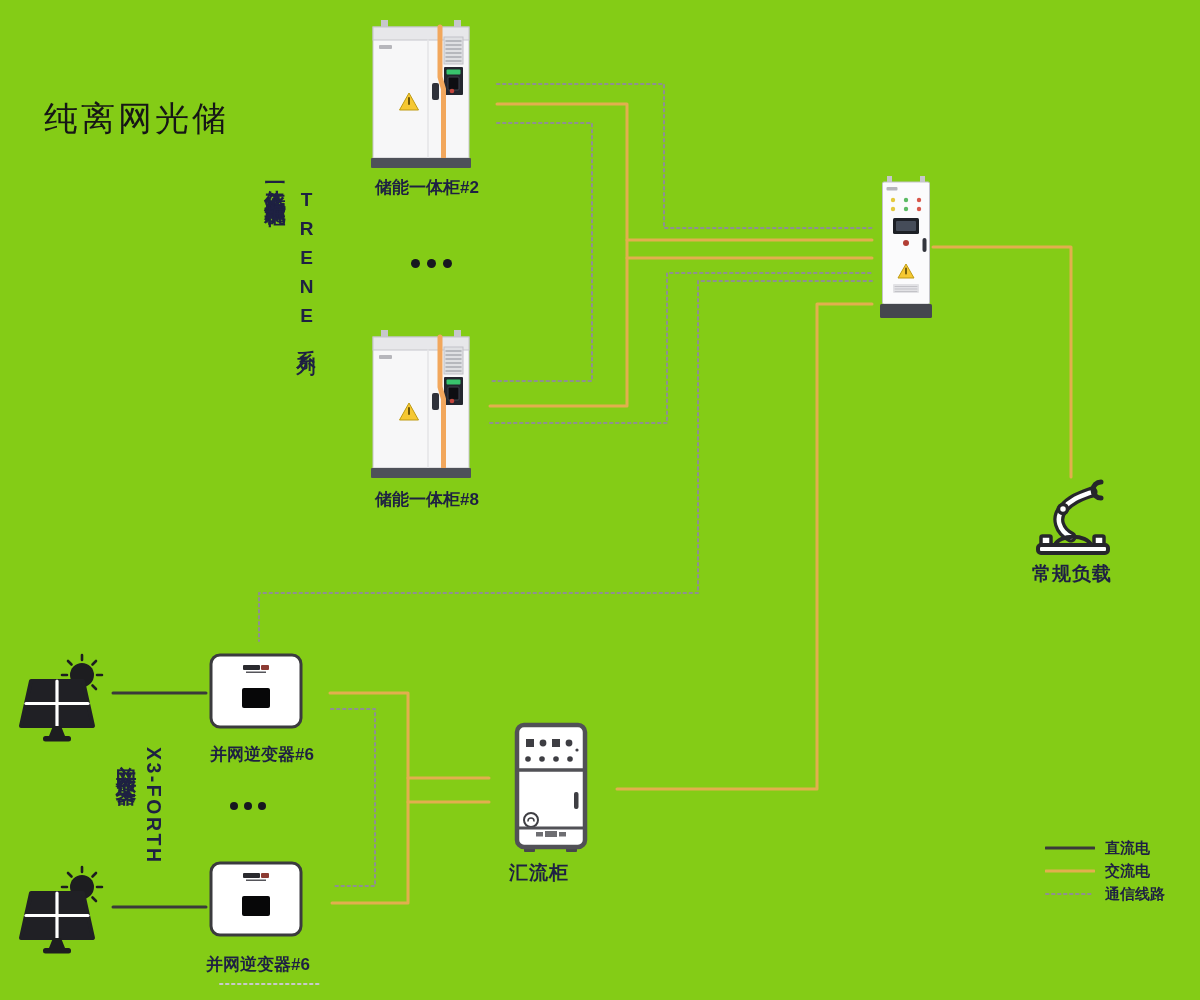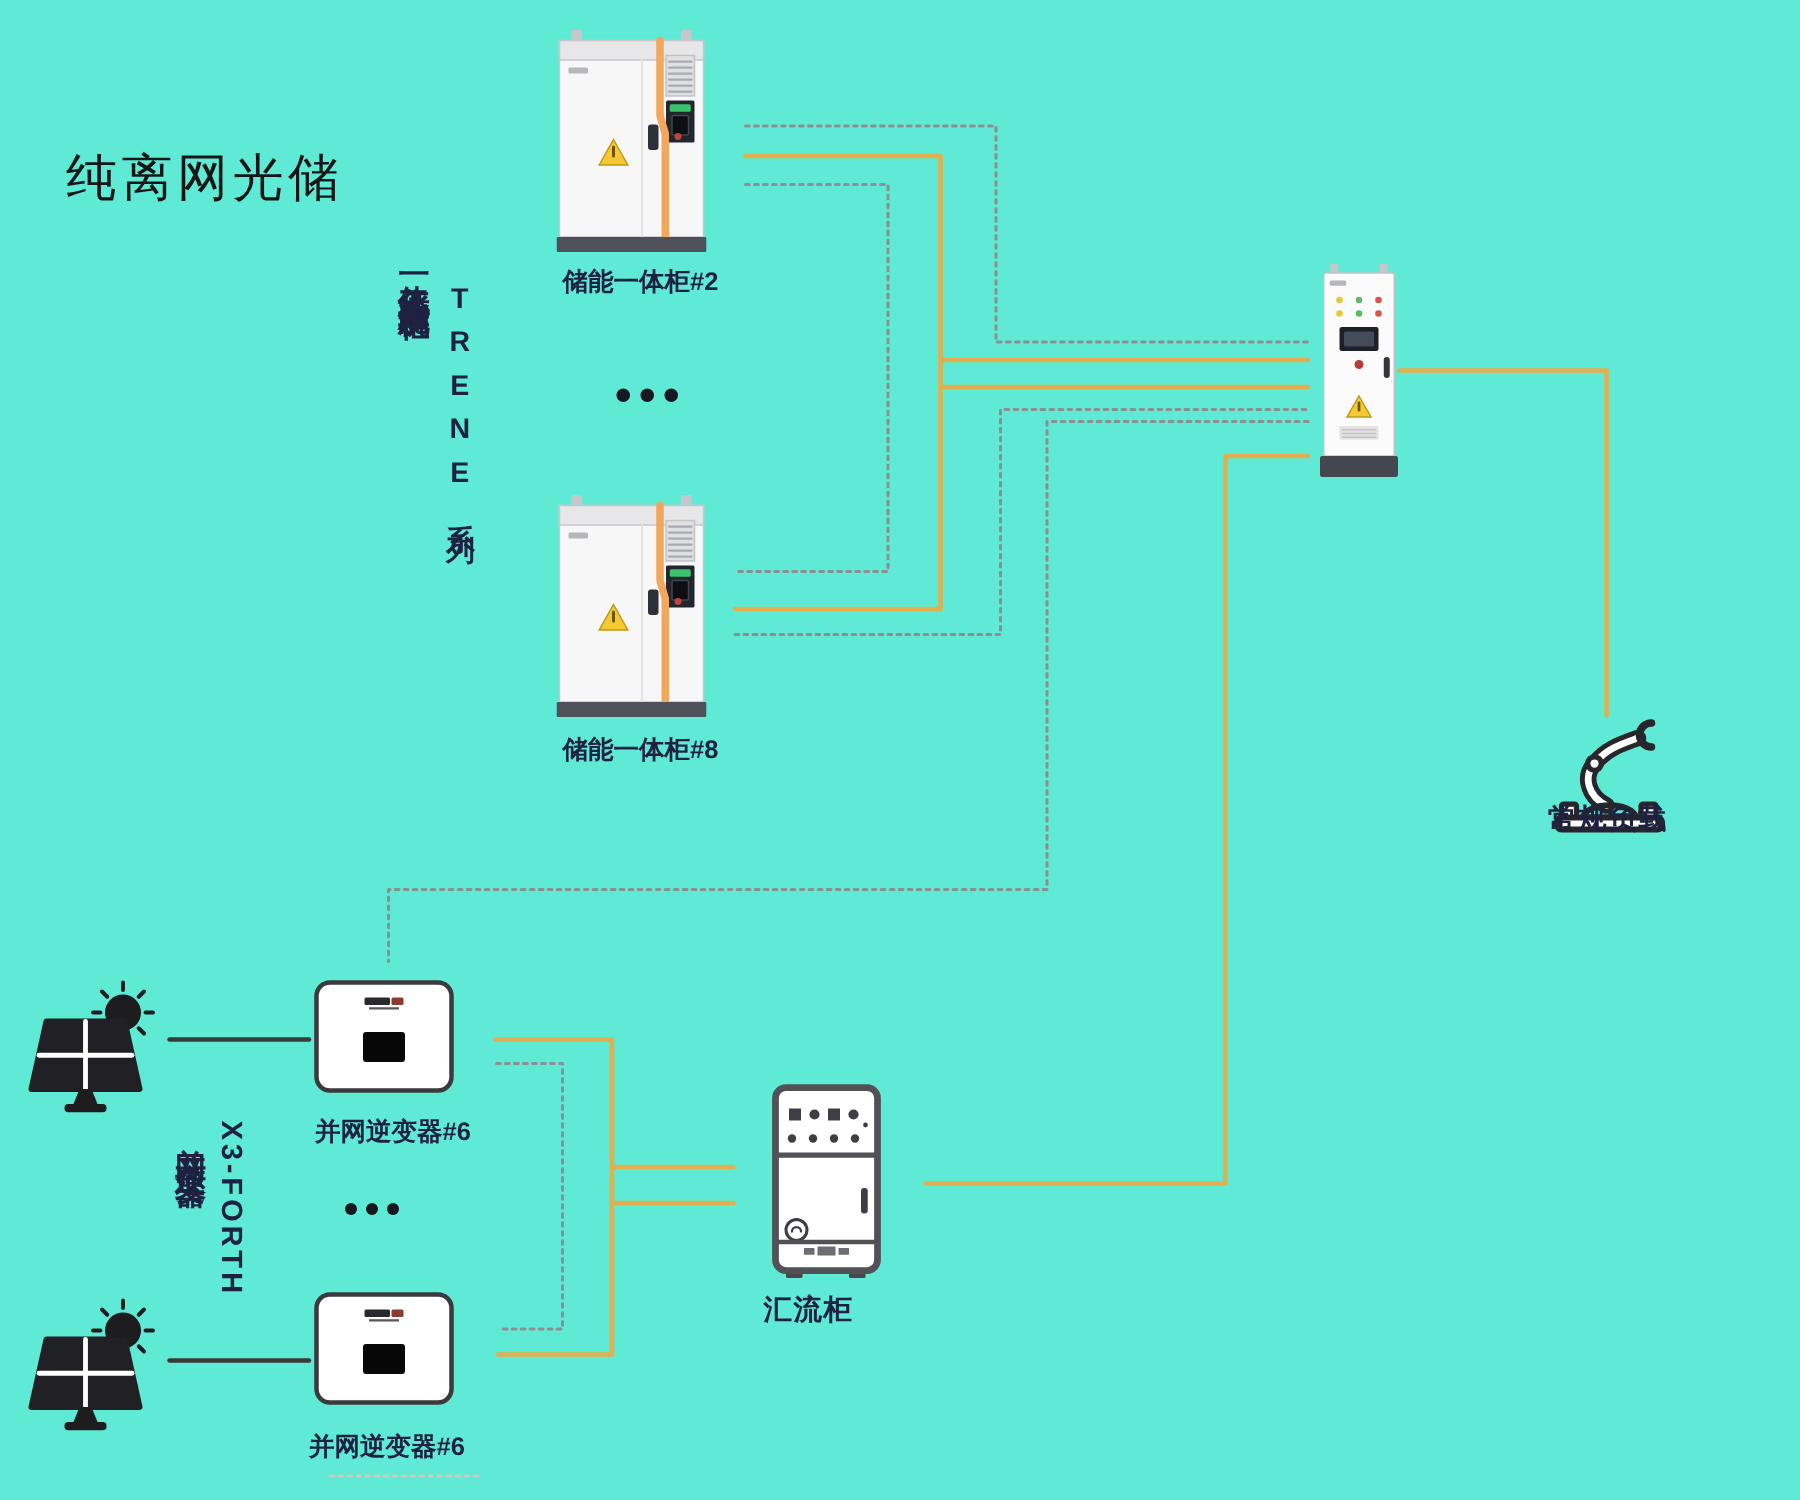--- a/index.html
+++ b/index.html
@@ -1,20 +1,20 @@
 <!DOCTYPE html>
 <html style="--c-ac: #E2AF4E; --c-dc: #3A3A3A; --c-comm: #8F8F93; --c-label: #1E2142; --c-stripe: #F2A75C;"><head>
 <meta charset="utf-8">
 <style>
   :root{
     --c-ac:#E2AF4E; --c-dc:#3A3A3A; --c-comm:#8F8F93; --c-label:#1E2142; --c-stripe:#F2A75C;
   }
   *{margin:0;padding:0;box-sizing:border-box;}
   body{background:#fff;font-family:"Liberation Sans","DejaVu Sans",sans-serif;}
-  .canvas{position:relative;width:1200px;height:1000px;background:#5eead4;overflow:hidden;}
+  .canvas{position:relative;width:1200px;height:1000px;background:#84cc16;overflow:hidden;}
   .abs{position:absolute;}
   
   svg.wires{position:absolute;left:0;top:0;width:1200px;height:1000px;}
   svg path{fill:none;stroke-linecap:round;stroke-linejoin:round;}
   .w-ac{stroke:var(--c-ac);stroke-width:3;}
   .w-dc{stroke:var(--c-dc);stroke-width:3;}
   .w-comm{stroke:var(--c-comm);stroke-width:2;stroke-dasharray:2.5 3.5;}
   .w-faint{stroke:#c9c9cc;stroke-width:2;stroke-dasharray:2.5 3.5;}
   
   .title{font-size:34px;font-weight:500;color:#161616;letter-spacing:3px;white-space:nowrap;}
@@ -155,21 +155,21 @@
         <rect x="64" y="60" width="10" height="9" rx="1.5" stroke-width="3.5"></rect>
         <path d="M41,61 C29,55 25,42 33,33 C41,23 51,20 62,16" fill="none" stroke-width="11" stroke-linecap="round"></path>
         <path d="M41,61 C29,55 25,42 33,33 C41,23 51,20 62,16" fill="none" stroke="#ffffff" stroke-width="4.5" stroke-linecap="round"></path>
         <circle cx="33" cy="33" r="4.5" stroke-width="3.5"></circle>
         <path d="M71,6 A8,8 0 1 0 71,22" fill="none" stroke-width="5" stroke-linecap="round"></path>
         <path d="M25,69 C29,58 57,58 61,69 Z" stroke-width="4"></path>
         <rect x="8" y="69" width="70" height="8" rx="3" stroke-width="4"></rect>
       </g>
     </svg>
   </div>
-  <div class="abs dev-label big" style="left:997px;top:533px;width:150px;">常规负载</div>
+  <div class="abs dev-label big" style="left:997px;top:561px;width:150px;">常规负载</div>
 
   <div class="abs" style="left:16px;top:650px;width:96px;height:96px;">
     <svg width="96" height="96" viewBox="0 0 96 96">
       <g stroke="#1d1d20" stroke-width="2.6" stroke-linecap="round">
         <path d="M66,5 v5 M80,11 l-3.5,3.5 M86,25 h-5 M80,39 l-3.5,-3.5 M52,11 l3.5,3.5 M46,25 h5"></path>
       </g>
       <circle cx="66" cy="25" r="12" fill="#1d1d20"></circle>
       <polygon points="15,31 67,31 77,76 5,76" fill="#202025" stroke="#202025" stroke-width="4" stroke-linejoin="round"></polygon>
       <path d="M10,53.5 H72" stroke="#ffffff" stroke-width="3.2"></path>
       <path d="M41,31 V76" stroke="#ffffff" stroke-width="3.2"></path>
@@ -237,14 +237,34 @@
       <circle cx="20" cy="98" r="7" fill="none" stroke="#3e3e43" stroke-width="2"></circle>
       <path d="M17,99 a3,3 0 1 1 6,0" stroke="#3e3e43" stroke-width="1.5" fill="none"></path>
       <path d="M6,106 H74" stroke="#515156" stroke-width="3"></path>
       <rect x="25" y="110" width="7" height="4.5" fill="#6e6e72"></rect>
       <rect x="34" y="109" width="12" height="6" fill="#6e6e72"></rect>
       <rect x="48" y="110" width="7" height="4.5" fill="#6e6e72"></rect>
     </svg>
   </div>
   <div class="abs dev-label big" style="left:469px;top:860px;width:140px;">汇流柜</div>
 
+  <div class="abs legend" style="left:1045px;top:840px;">
+    <div class="row">
+      <svg width="50" height="6" viewBox="0 0 50 6">
+          <path class="w-dc" d="M1,3 H49" stroke-width="2.6"></path>
+        </svg>
+      <span class="label">直流电</span>
+    </div>
+    <div class="row">
+      <svg width="50" height="6" viewBox="0 0 50 6">
+          <path class="w-ac" d="M1,3 H49"></path>
+        </svg>
+      <span class="label">交流电</span>
+    </div>
+    <div class="row">
+      <svg width="50" height="6" viewBox="0 0 50 6">
+          <path class="w-comm" d="M1,3 H49"></path>
+        </svg>
+      <span class="label">通信线路</span>
+    </div>
+  </div>
 
 </div>
 
 </body></html>

